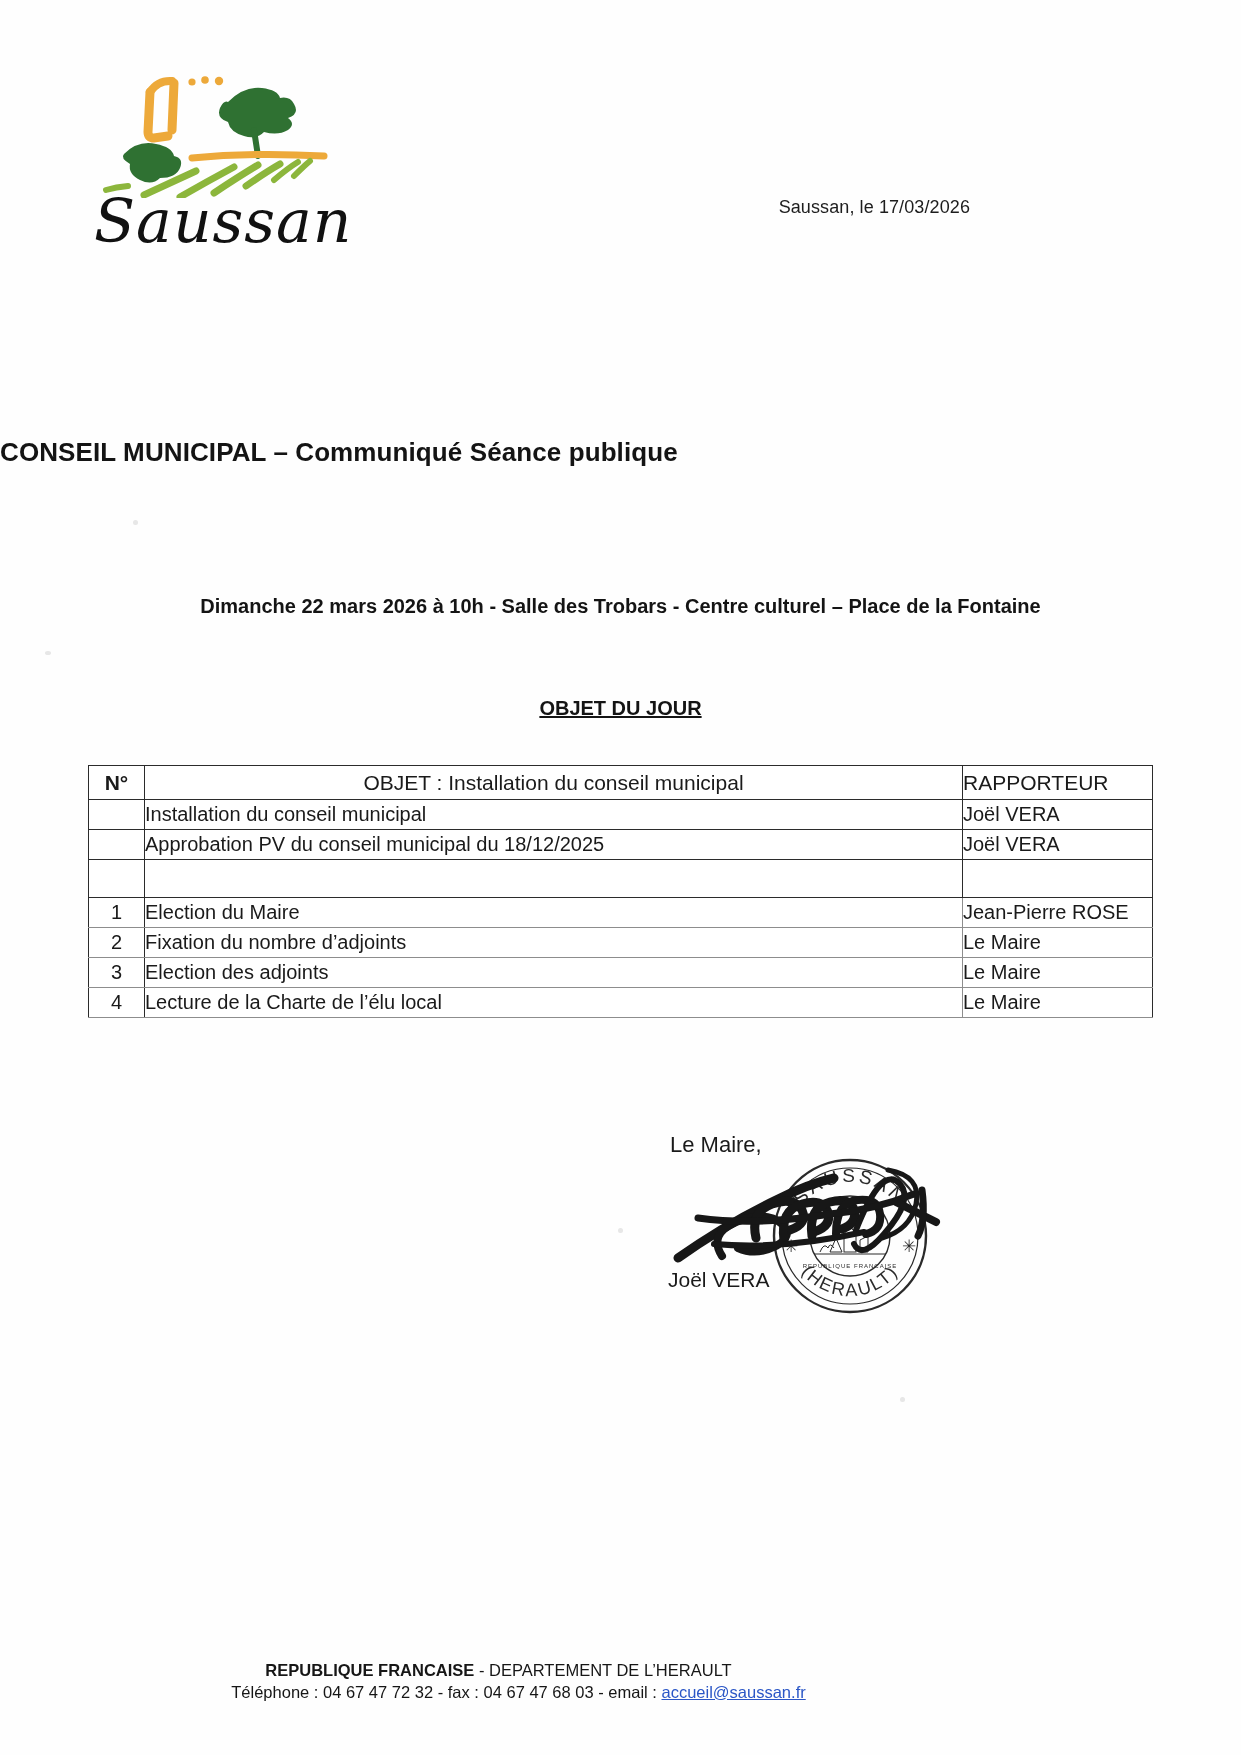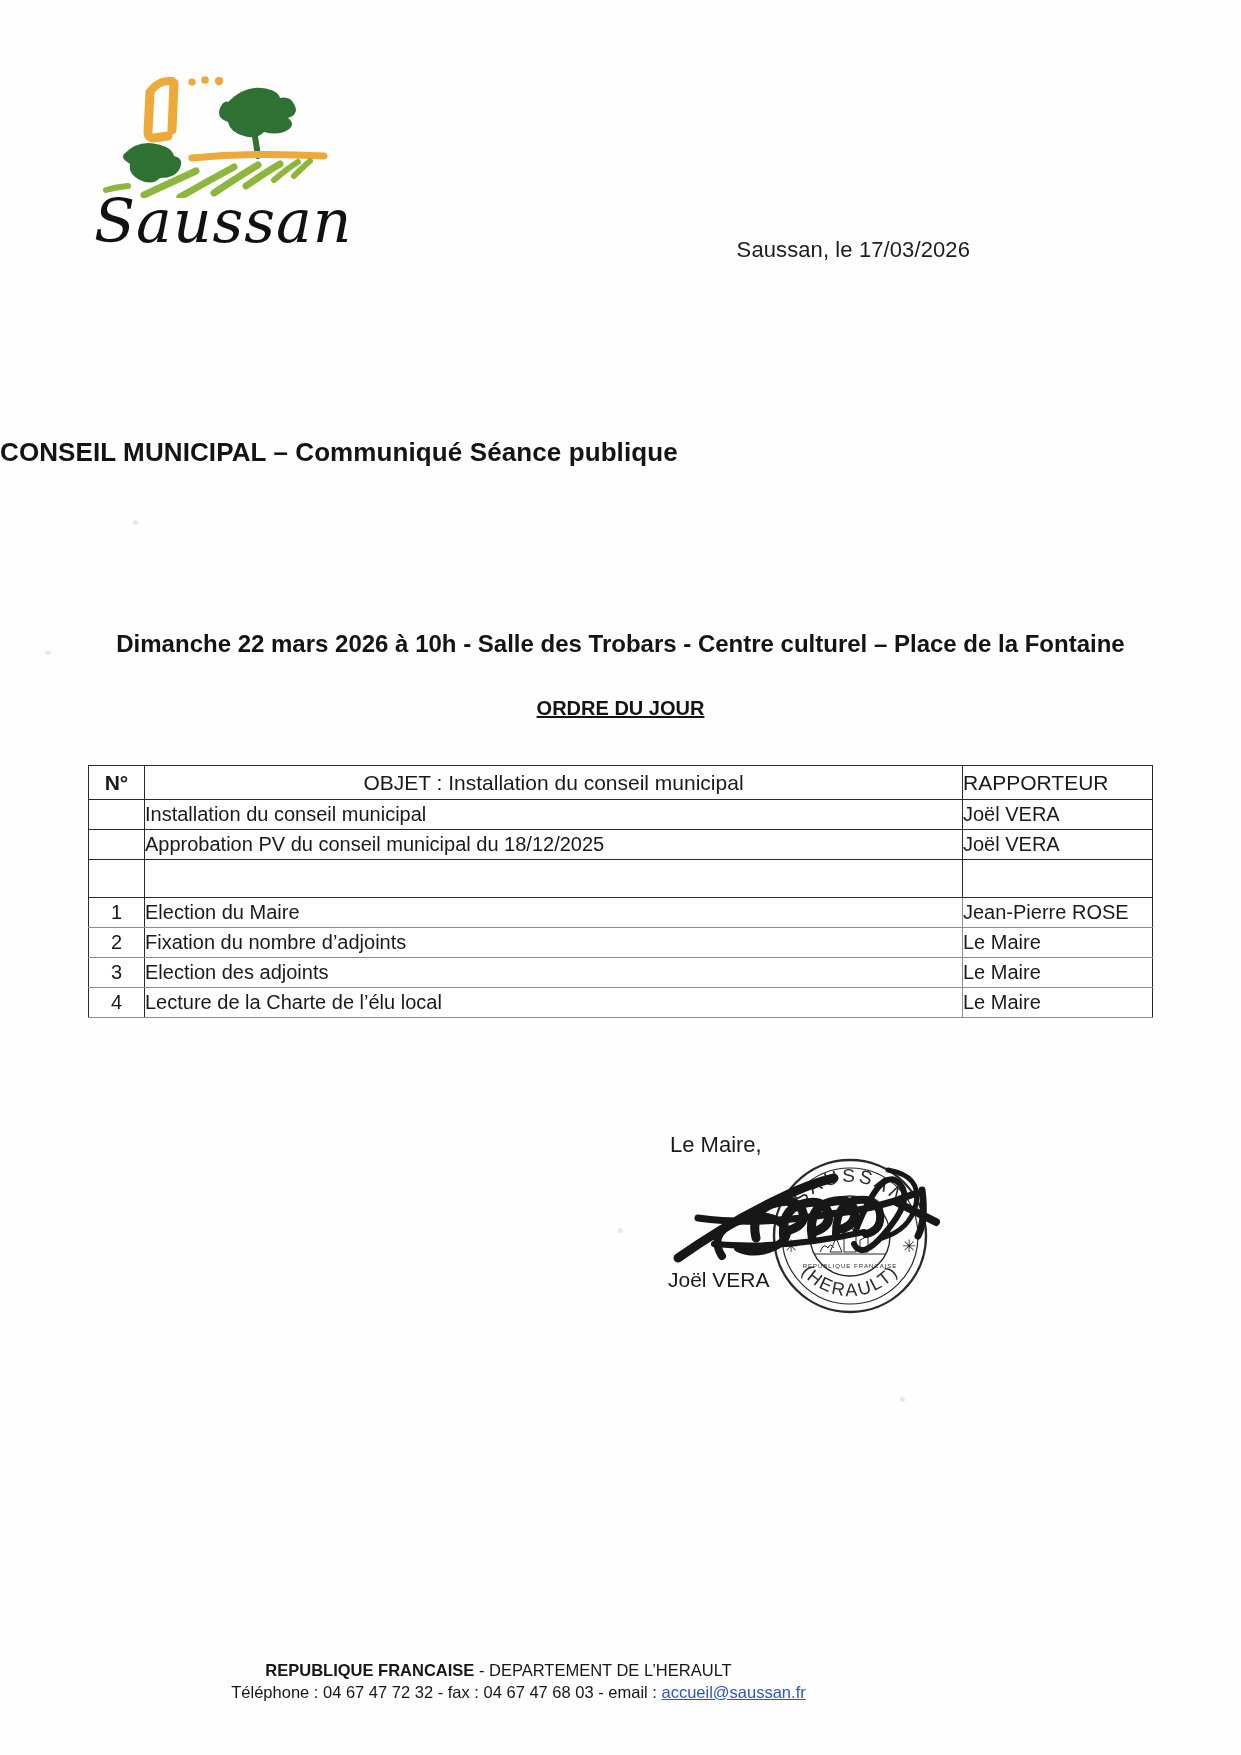--- a/index.html
+++ b/index.html
@@ -53,45 +53,44 @@
     letter-spacing: 1px;
     color: #111;
   }
 
   .date-line {
     position: absolute;
     left: 0;
     top: 197px;
     width: 970px;
     text-align: right;
-    font-size: 22px;
+    font-size: 18px;
     letter-spacing: .1px;
     color: #1d1d1d;
-    margin-top: 40px;
   }
 
   
   .doc-title {
     position: absolute;
     left: 0;
     top: 437px;
     width: 1241px;
     text-align: left;
     font-size: 26px;
     font-weight: bold;
     letter-spacing: .1px;
     color: #141414;
   }
   .doc-subtitle {
     position: absolute;
     left: 0;
-    top: 630px;
+    top: 595px;
     width: 1241px;
     text-align: center;
-    font-size: 24px;
+    font-size: 20px;
     font-weight: bold;
     color: #141414;
   }
   .agenda-heading {
     position: absolute;
     left: 0;
     top: 697px;
     width: 1241px;
     text-align: center;
     font-size: 20px;
@@ -246,21 +245,21 @@
       <path d="M186 122 q14 -12 24 -18" stroke="#8cb63c" stroke-width="6" fill="none" stroke-linecap="round"></path>
       <path d="M206 118 q10 -10 16 -15" stroke="#8cb63c" stroke-width="6" fill="none" stroke-linecap="round"></path>
     </svg>
     <div class="logo-word">Saussan</div>
   </div>
 
   <div class="date-line">Saussan, le 17/03/2026</div>
 
   <div class="doc-title">CONSEIL MUNICIPAL – Communiqué Séance publique</div>
   <div class="doc-subtitle">Dimanche 22 mars 2026 à 10h - Salle des Trobars - Centre culturel – Place de la Fontaine</div>
-  <div class="agenda-heading">ORDRE DU JOUR</div>
+  <div class="agenda-heading">OBJET DU JOUR</div>
 
   <table class="agenda-table">
     <colgroup>
       <col class="col-no">
         <col class="col-obj">
         <col class="col-rap">
     </colgroup>
     <tbody>
       <tr class="head-row">
         <td class="cell-no">N°</td>

